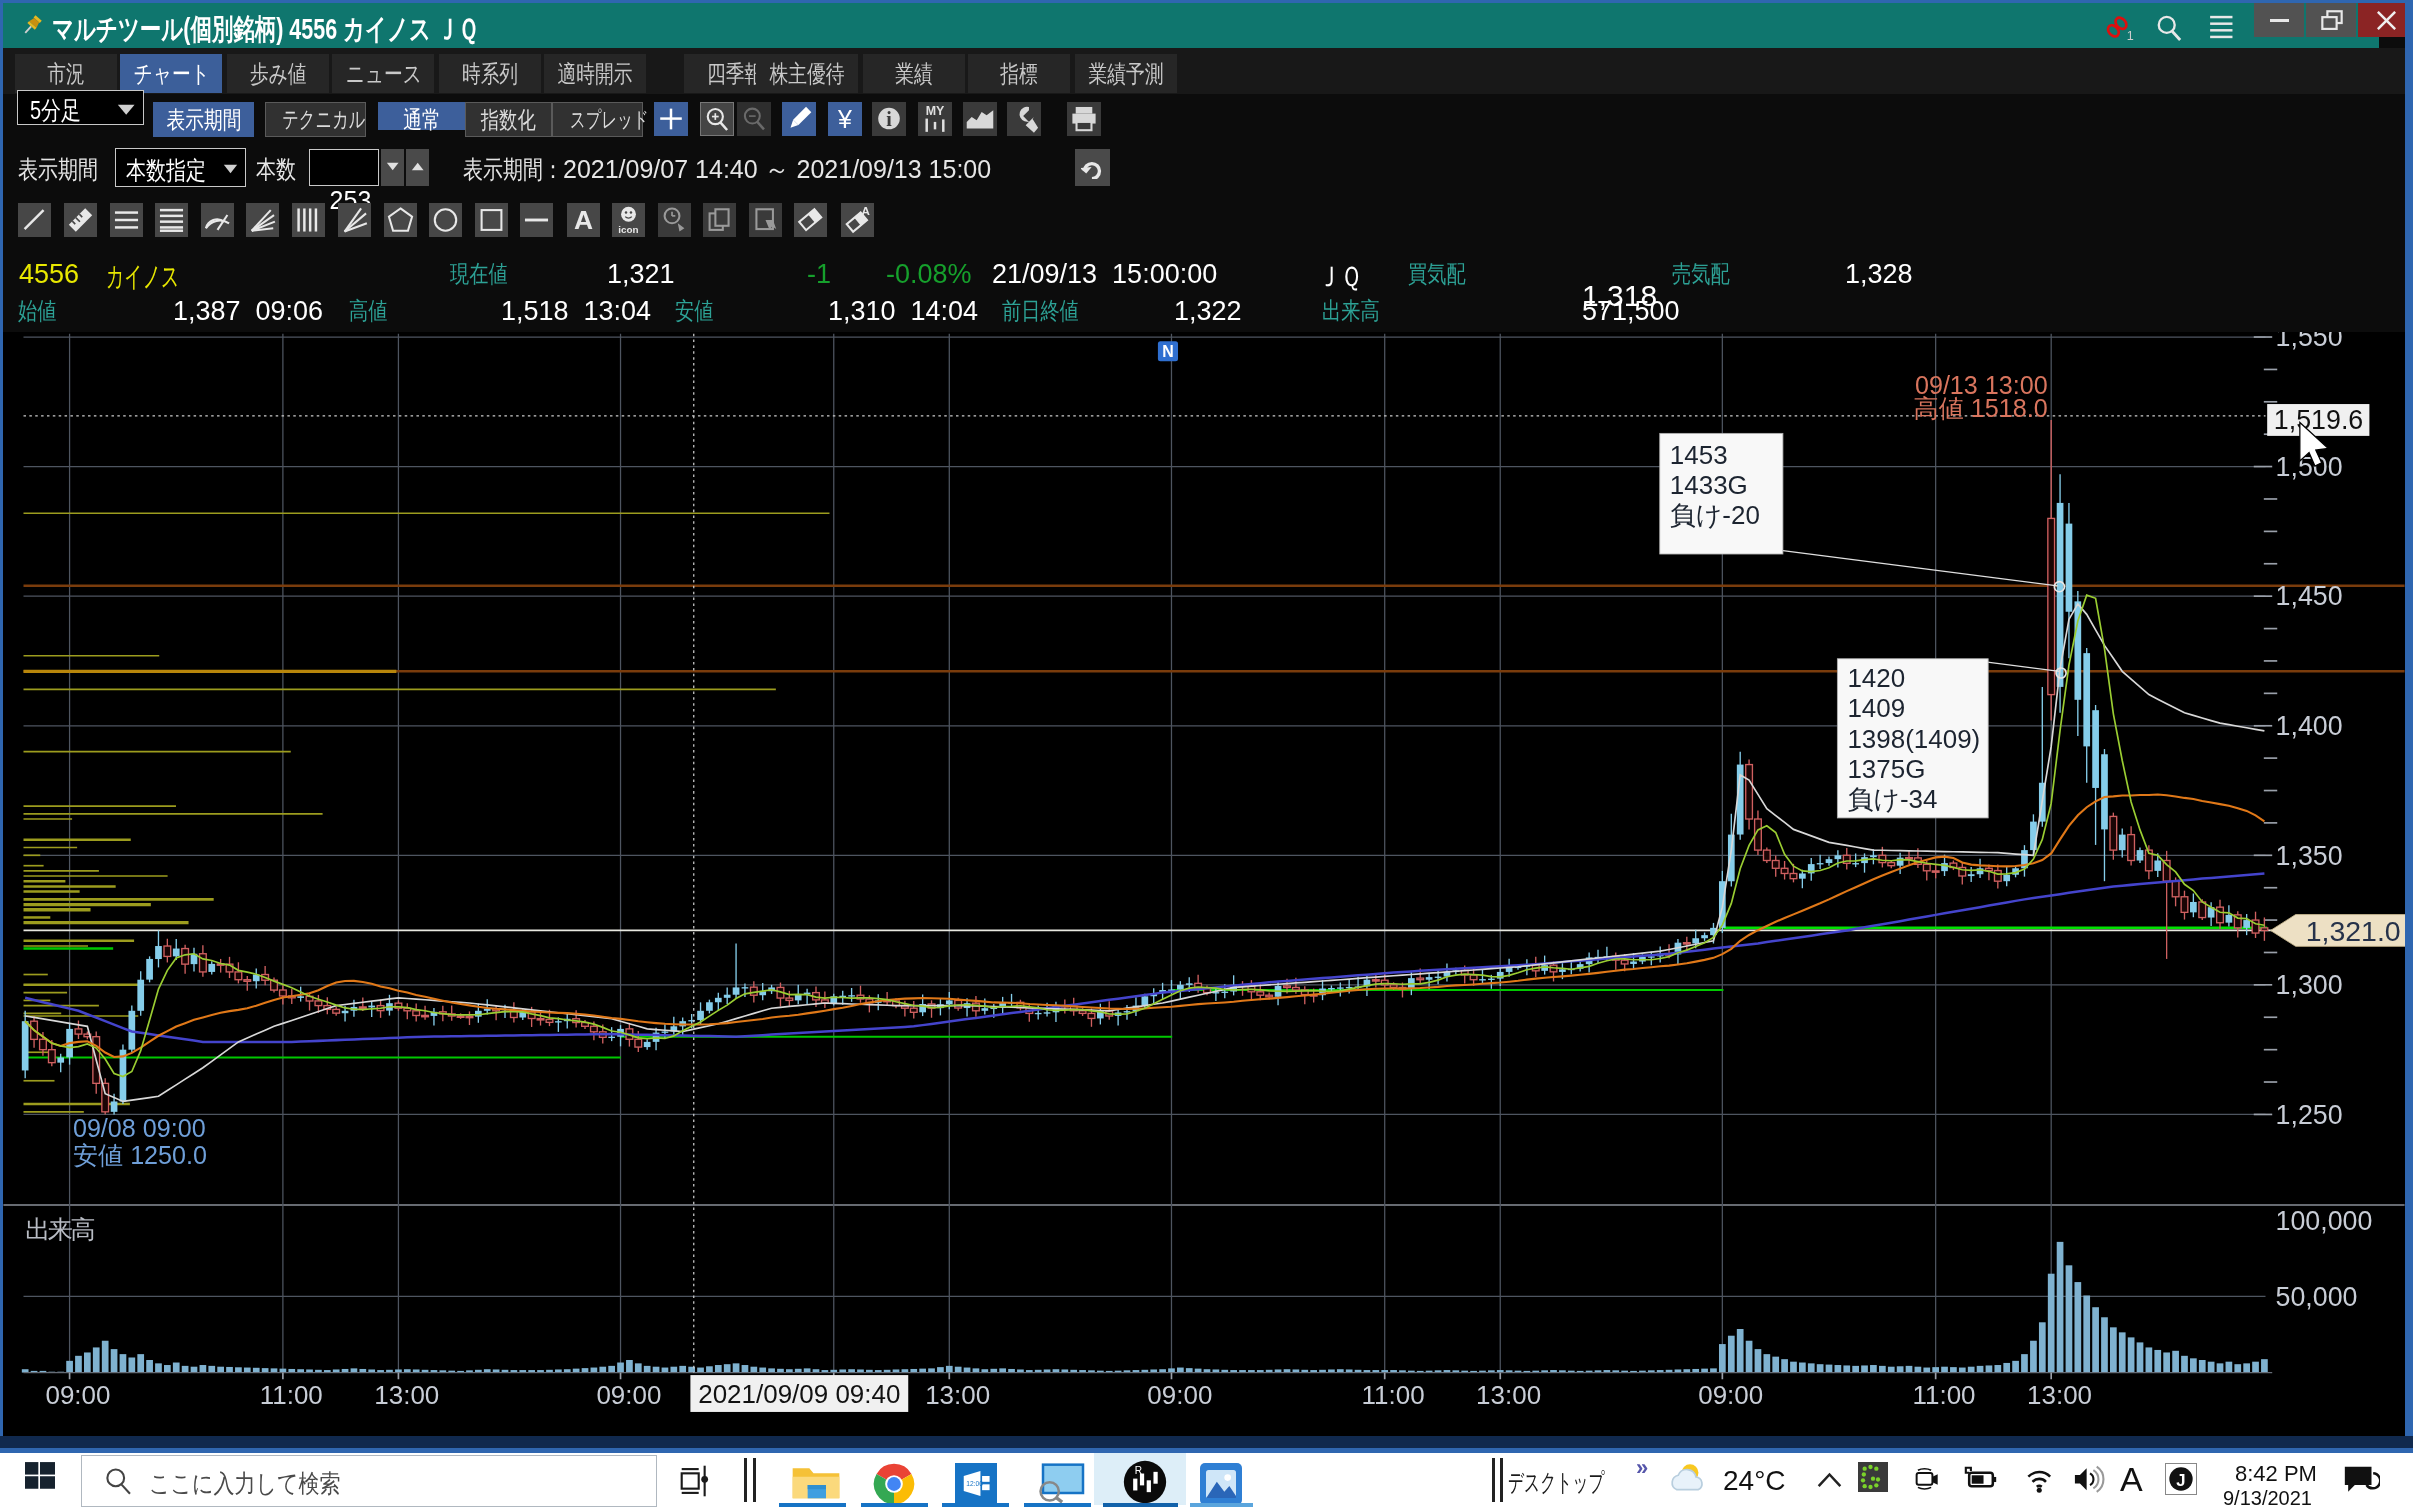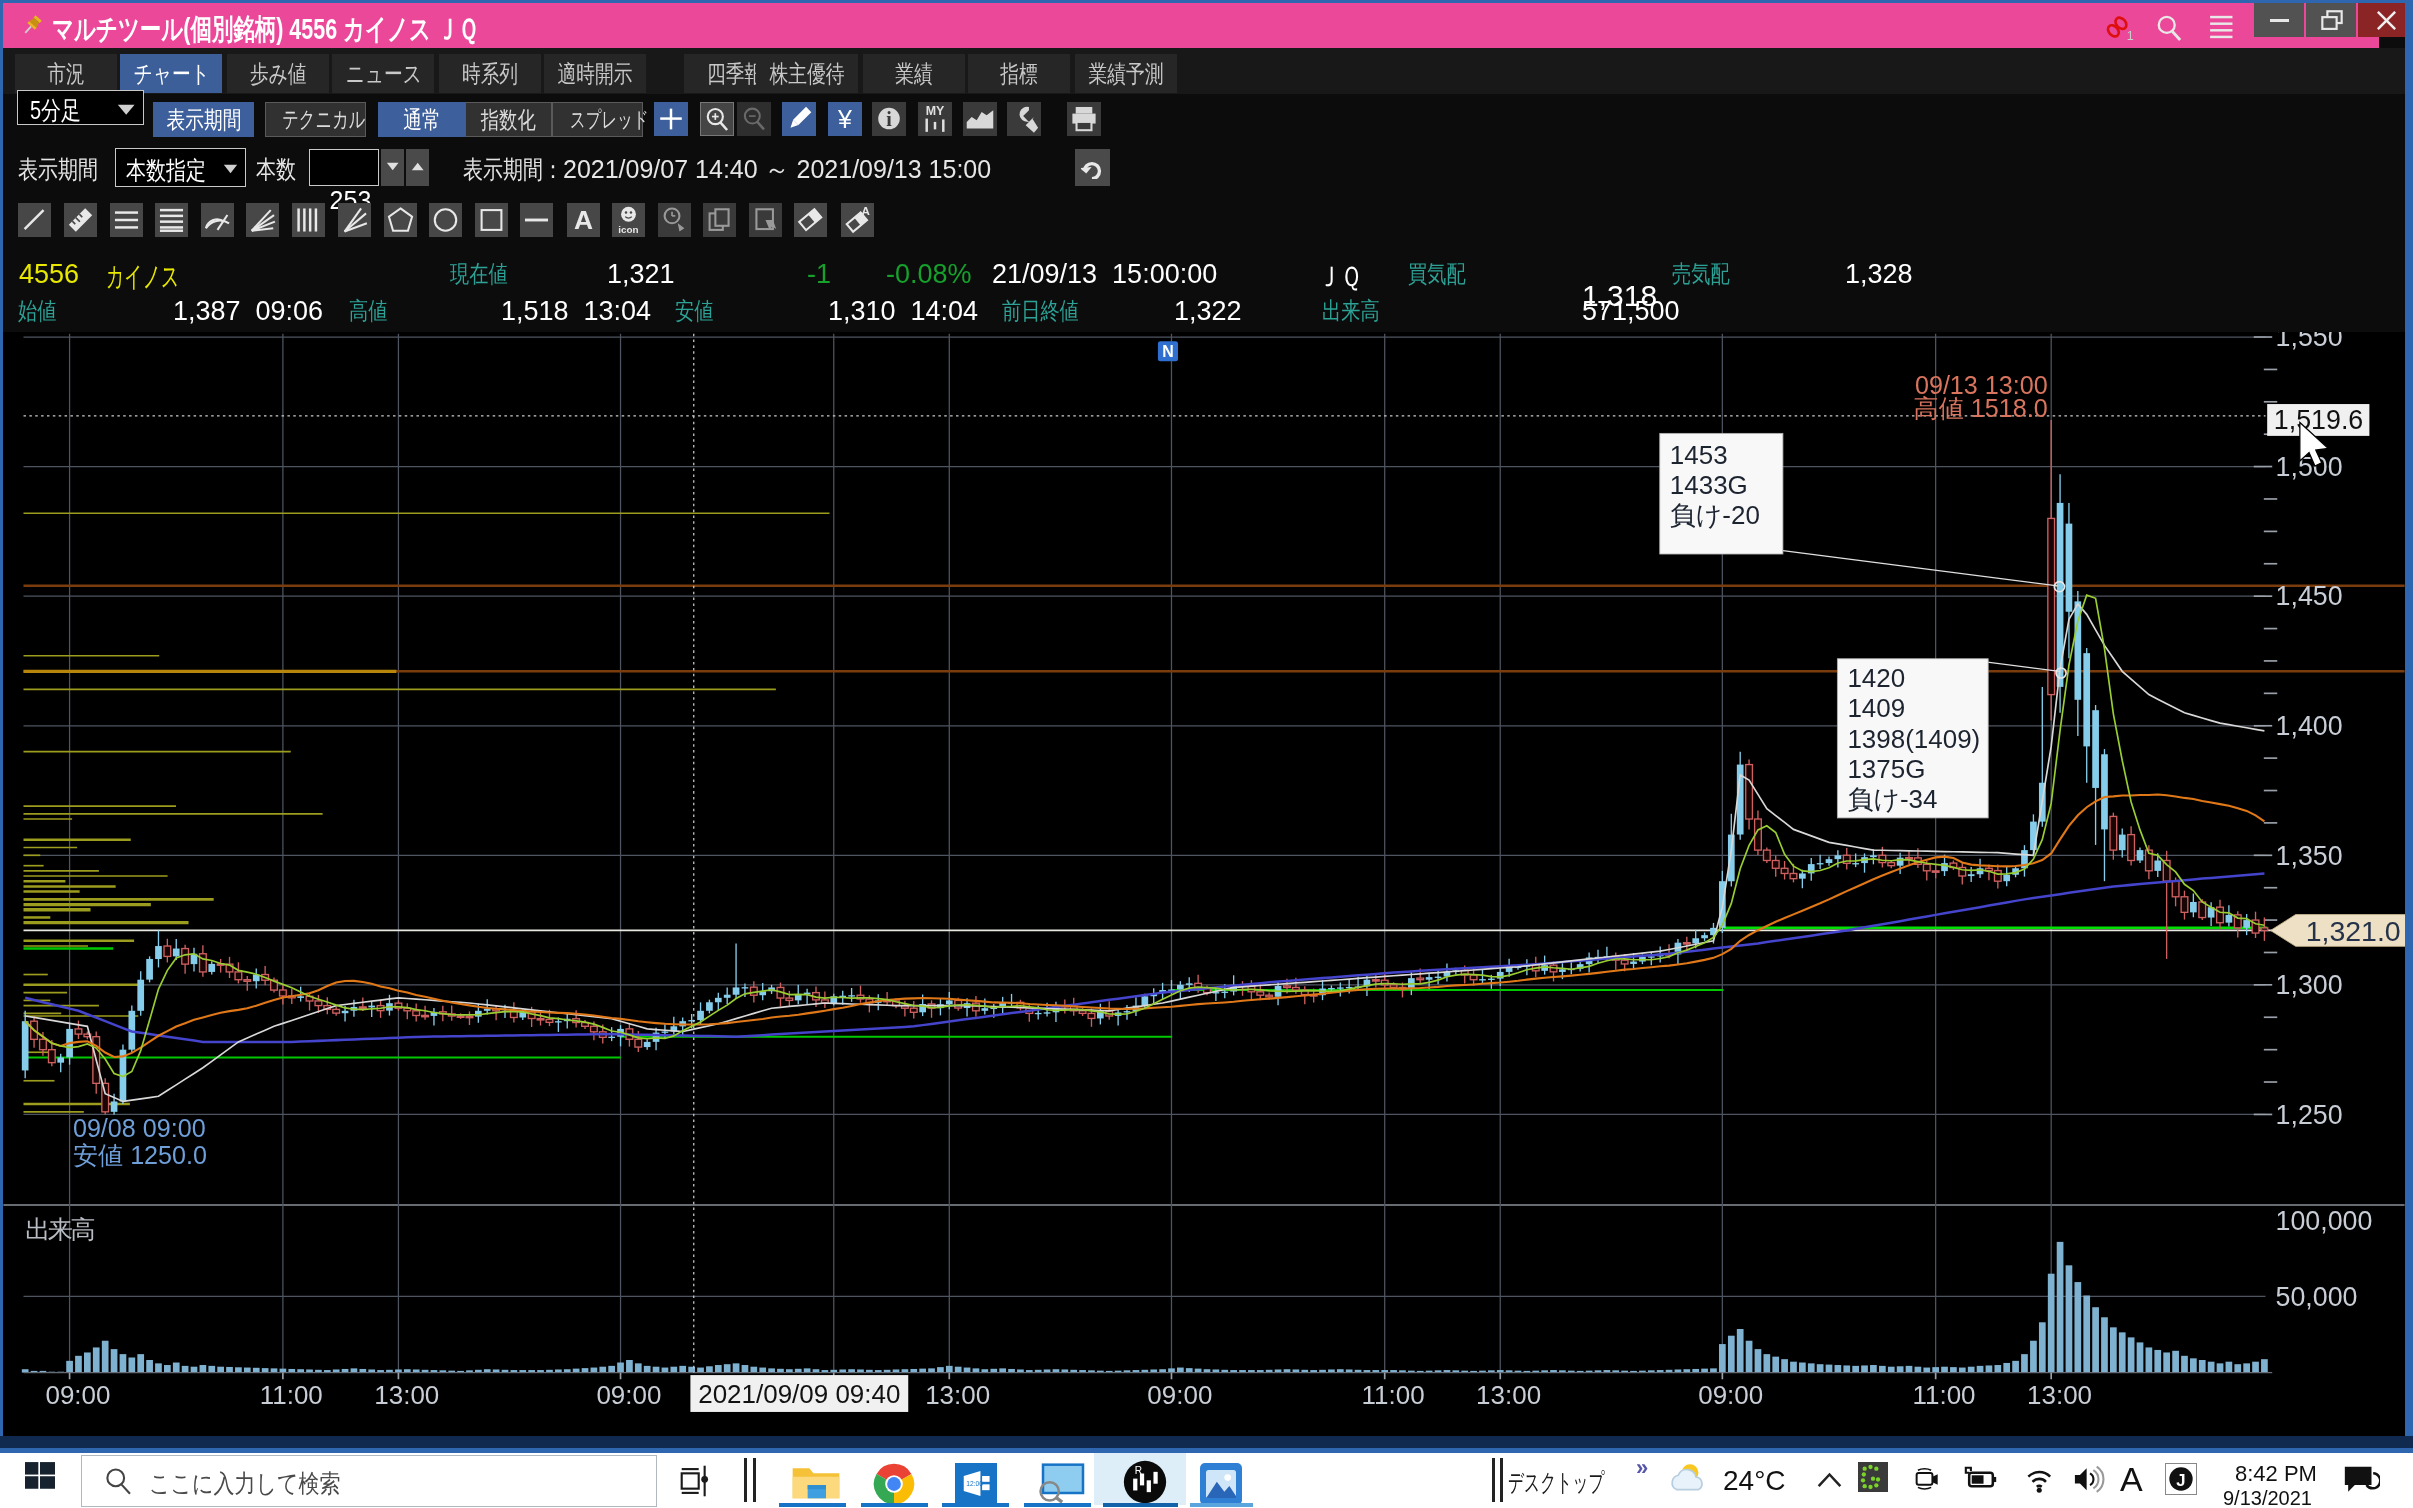--- a/index.html
+++ b/index.html
@@ -1,18 +1,18 @@
 <!DOCTYPE html>
 <html style="font-size:13.4px"><head><meta charset="utf-8"><style>
 *{margin:0;padding:0;box-sizing:border-box;}
 html,body{width:2413px;height:1508px;background:#000;overflow:hidden;
 font-family:"Liberation Sans",sans-serif;}
 .abs{position:absolute;}
 #win{position:absolute;left:0;top:0;width:2413px;height:1453px;background:#0c0c0c;}
-#titlebar{position:absolute;left:3.4px;top:2.5px;width:2376px;height:45px;background:#ec4899;}
+#titlebar{position:absolute;left:3.4px;top:2.5px;width:2376px;height:45px;background:#0f766e;}
 #tabrow{position:absolute;left:3.4px;top:48px;width:2402px;height:46px;background:#181818;}
 .tab{position:absolute;top:5.9px;height:39px;background:#262626;color:#c8c8c8;
 font-size:24px;text-align:center;line-height:39px;width:102px;white-space:nowrap;}
 .cjk{display:inline-block;transform:scaleX(0.78);}
 .cjk2{display:inline-block;transform:scaleX(0.8);transform-origin:0 50%;}
 .tab.sel{background:#3c5f9a;color:#fff;}
 .btn-blue{position:absolute;background:#3d5f9b;color:#fff;font-size:24px;text-align:center;white-space:nowrap;}
 .btn-dark{position:absolute;background:#313131;border:0.8px solid #5a5a5a;color:#dcdcdc;font-size:23.5px;text-align:center;white-space:nowrap;}
 .ib{position:absolute;width:34px;height:34px;top:102px;}
 .lbl{position:absolute;color:#e6e6e6;font-size:25px;white-space:nowrap;}
@@ -84,21 +84,21 @@
     <div class="tab" style="left:1072px;"><span class="cjk">業績予測</span></div>
   </div>
 <div class="abs" style="left:17px;top:90px;width:127px;height:35px;background:#000;border:1.7px solid #c8c8c8;">
  <div class="abs" style="left:11.7px;top:3.4px;color:#fff;font-size:25px;"><span class="cjk2">5分足</span></div>
  <svg class="abs" style="left:99px;top:12.6px" width="18.4" height="11.7" viewBox="0 0 22 14">
       <path d="M1 1 L21 1 L11 13 Z" fill="#d0d0d0"></path>
     </svg>
 </div>
 <div class="btn-blue" style="left:153px;top:102px;width:101px;height:35px;line-height:35px;"><span class="cjk">表示期間</span></div>
 <div class="btn-dark" style="left:265px;top:102px;width:101px;height:35px;line-height:34px;font-size:22.6px;"><span class="cjk" style="transform:scaleX(.72)">テクニカル</span></div>
-<div class="btn-blue" style="left:378px;top:102px;width:87px;height:35px;line-height:35px;"><span class="cjk">通常</span></div>
+<div class="btn-blue" style="left:378px;top:102px;width:87px;height:28px;line-height:35px;"><span class="cjk">通常</span></div>
 <div class="btn-dark" style="left:465px;top:102px;width:87px;height:35px;line-height:34px;"><span class="cjk">指数化</span></div>
 <div class="btn-dark" style="left:552px;top:102px;width:91px;height:35px;line-height:34px;font-size:22px;"><span class="cjk" style="transform:scaleX(.7)">スプレッド</span></div>
 <div class="ib" style="left:654px;background:#3d5f9b;">
  <svg width="34" height="34" viewBox="0 0 40 41">
       <g stroke="#fff" stroke-width="3">
         <line x1="20" y1="8" x2="20" y2="33"></line>
         <line x1="7" y1="20" x2="33" y2="20"></line>
       </g>
     </svg></div>
 <div class="ib" style="left:700px;background:#454545;border:0.8px solid #777;">

